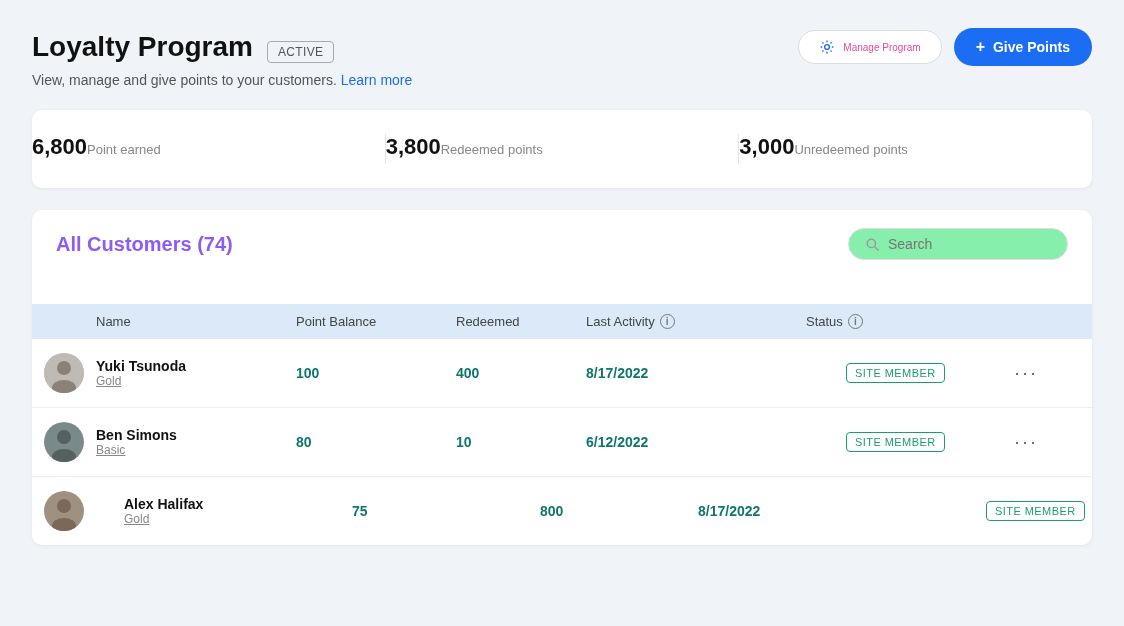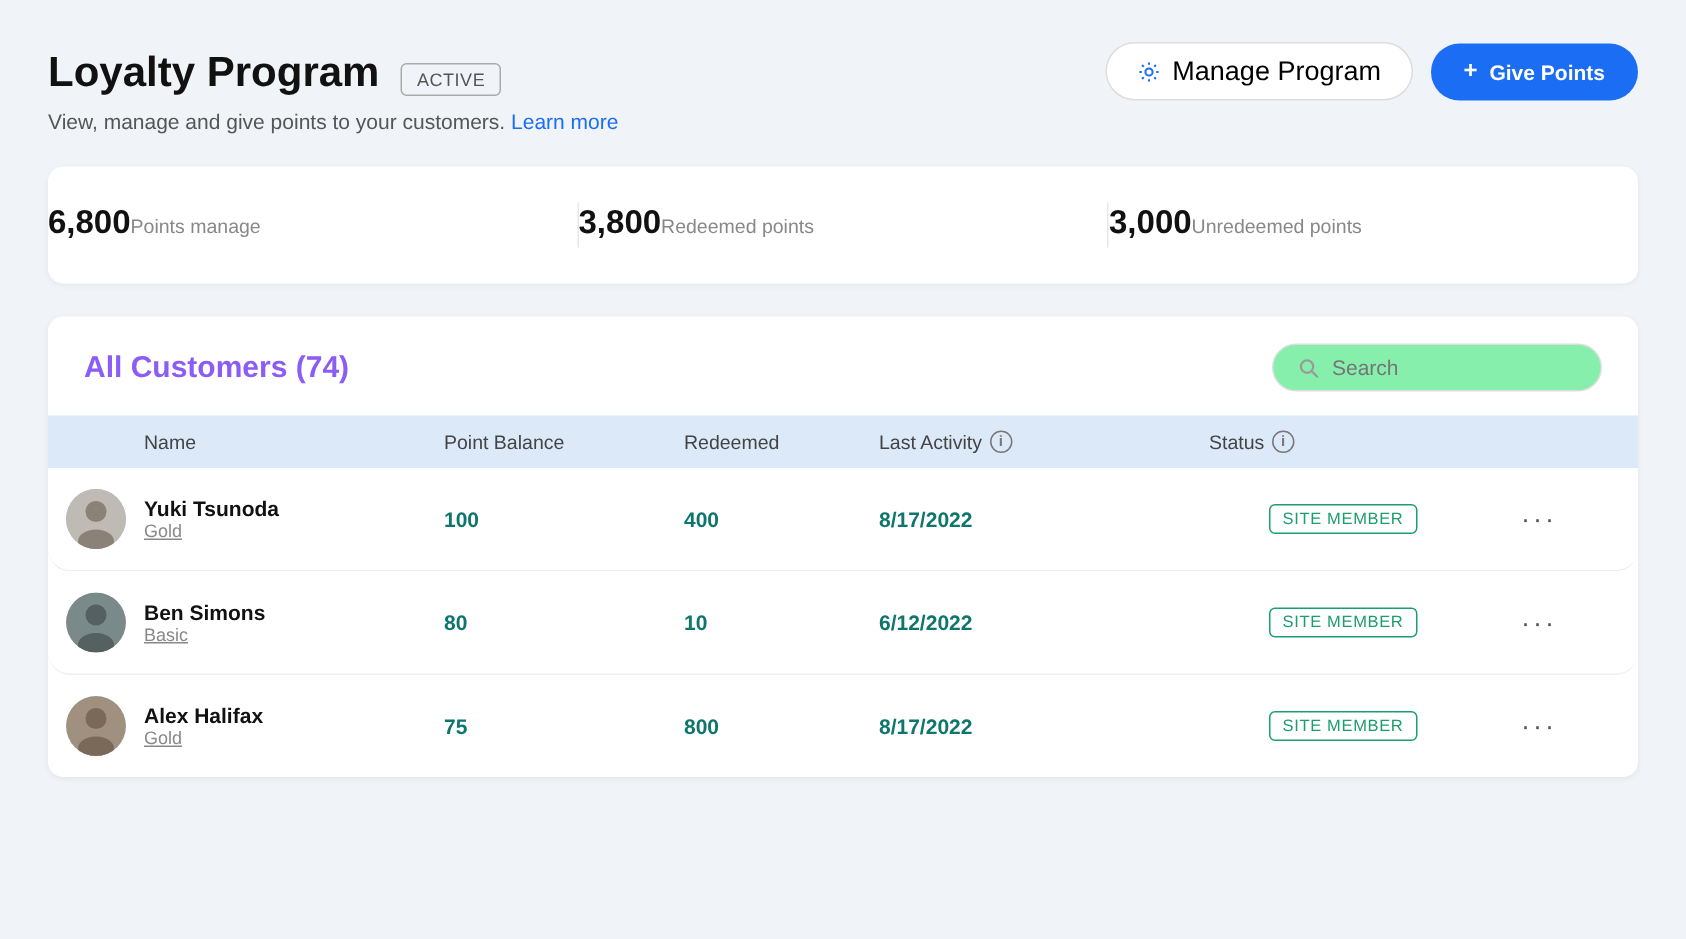--- a/index.html
+++ b/index.html
@@ -43,23 +43,23 @@
       align-items: center;
       gap: 12px;
     }
     .manage-btn {
       display: flex;
       align-items: center;
       gap: 8px;
       border: 1.5px solid #ddd;
       border-radius: 22px;
       padding: 8px 20px;
-      font-size: 18px;
+      font-size: 10px;
       font-weight: 500;
-      color: #000000;
+      color: #ec4899;
       background: #fff;
       cursor: pointer;
     }
     .gear-icon-svg {
       width: 16px; height: 16px;
     }
     .give-points-btn {
       display: flex;
       align-items: center;
       gap: 8px;
@@ -148,20 +148,21 @@
       width: 15px; height: 15px;
       flex-shrink: 0;
       color: #999;
     }
     
     .table-header {
       background: #dce9f8;
       display: grid;
       grid-template-columns: 64px 200px 160px 130px 220px 200px 60px;
       padding: 10px 0;
+      margin-top: 28px;
     }
     .th {
       font-size: 13px;
       font-weight: 500;
       color: #444;
       display: flex;
       align-items: center;
       gap: 5px;
     }
     .th .info-icon {
@@ -176,23 +177,22 @@
       font-weight: 700;
       flex-shrink: 0;
     }
     
     .table-row {
       display: grid;
       grid-template-columns: 64px 200px 160px 130px 220px 200px 60px;
       padding: 14px 0;
       border-bottom: 1px solid #eee;
       align-items: center;
-      border-radius: 15px;
-    }
-    .table-row:last-child { border-bottom: none; }
+    }
+    .table-row:last-child { border-bottom: none; gap: 28px; }
     .avatar {
       width: 40px;
       height: 40px;
       border-radius: 50%;
       overflow: hidden;
       margin: 0 12px;
       background: #c8c8c8;
       display: flex;
       align-items: center;
       justify-content: center;
@@ -263,21 +263,21 @@
   </div>
 
   <div class="subtitle">
     <span>View, manage and give points to your customers.</span>
     <a href="#">Learn more</a>
   </div>
 
   <div class="stats-card">
     <div class="stat-item">
       <span class="stat-value">6,800</span>
-      <span class="stat-label">Points manage</span>
+      <span class="stat-label">Point earned</span>
     </div>
     <div class="stat-item">
       <span class="stat-value">3,800</span>
       <span class="stat-label">Redeemed points</span>
     </div>
     <div class="stat-item">
       <span class="stat-value">3,000</span>
       <span class="stat-label">Unredeemed points</span>
     </div>
   </div>

